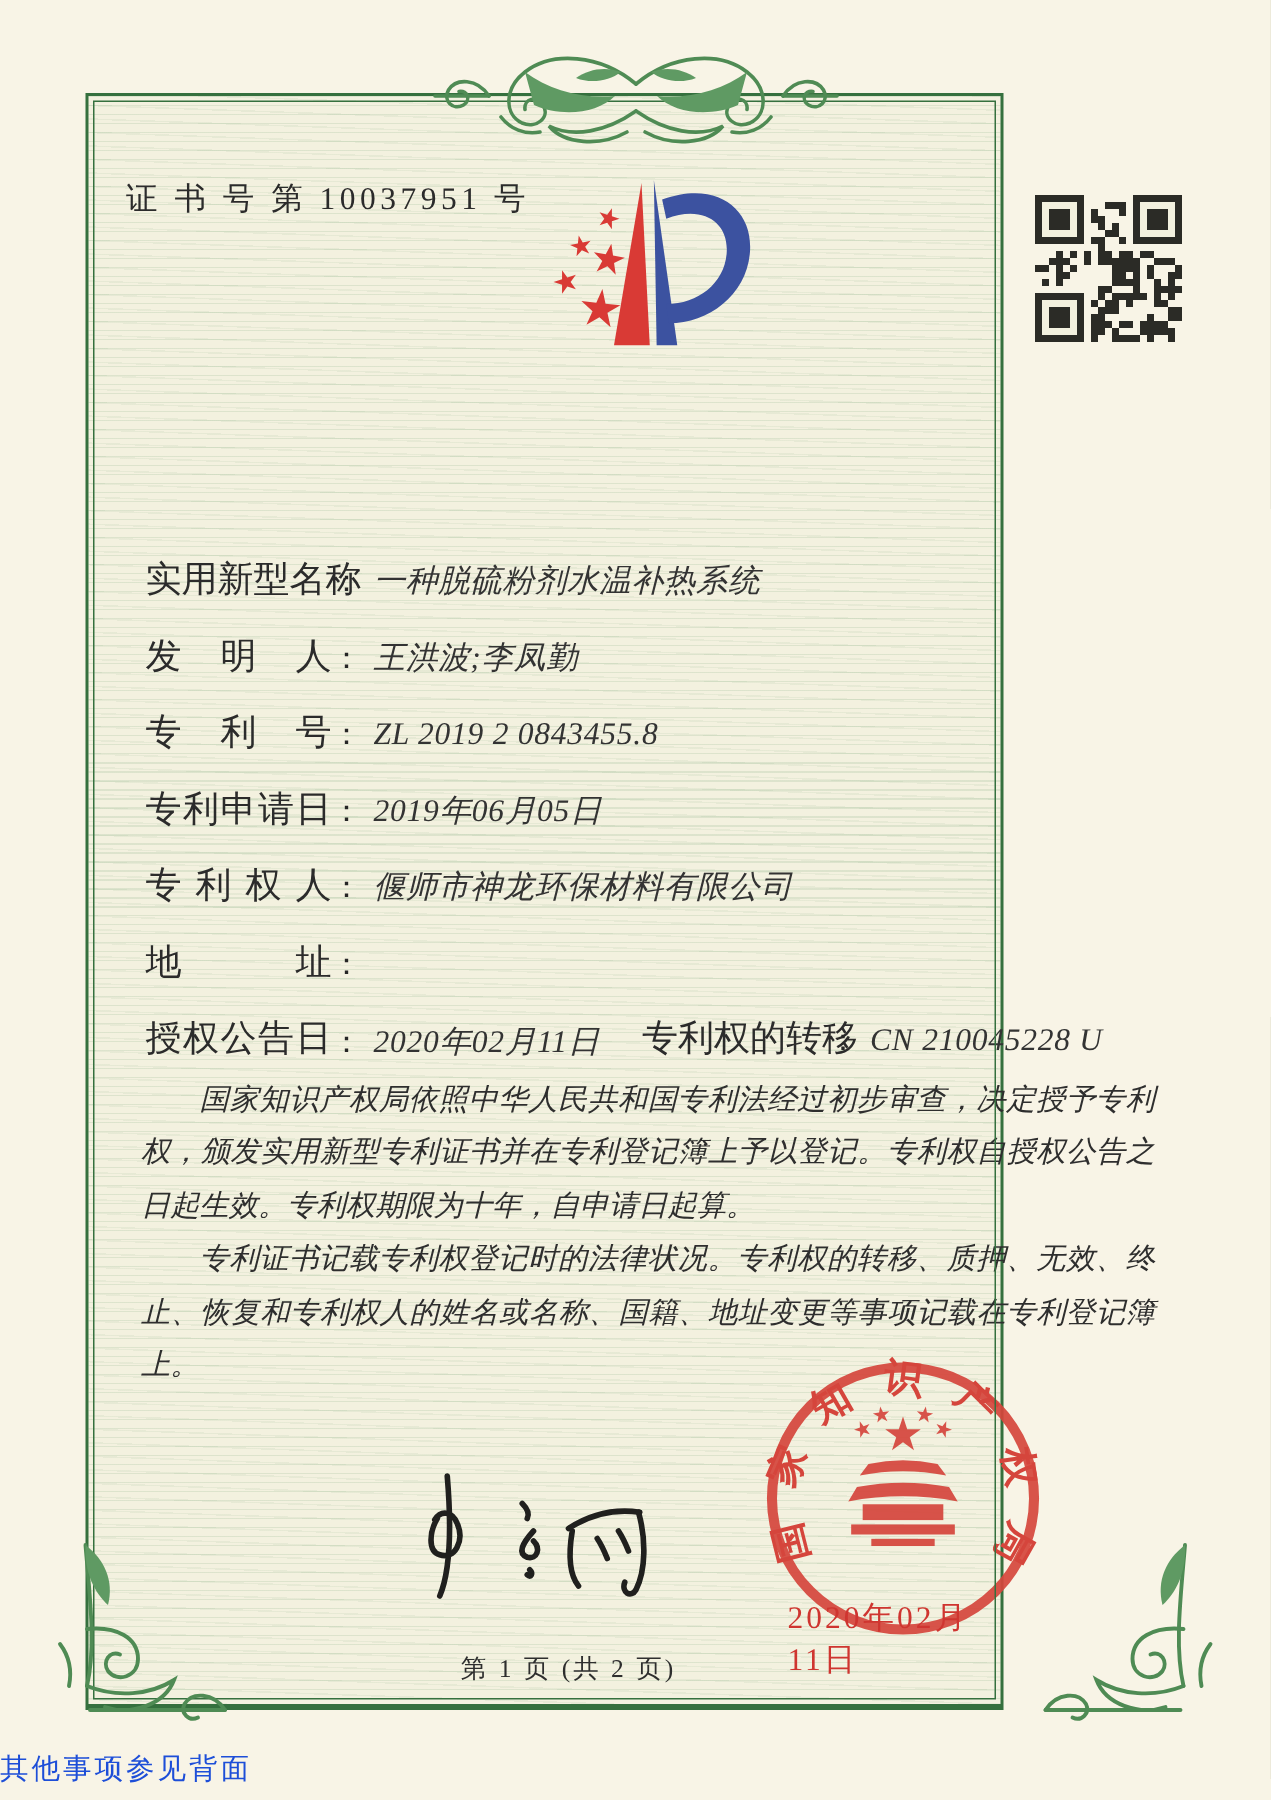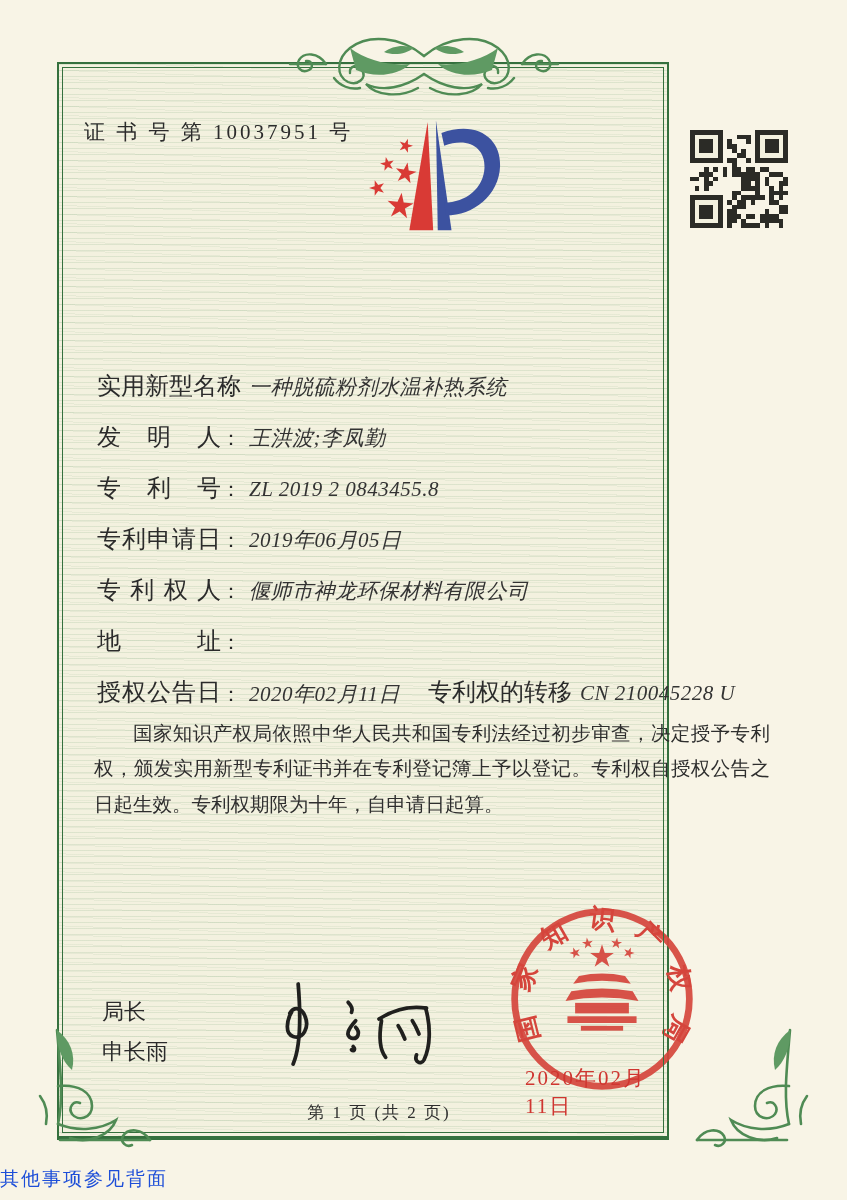--- a/index.html
+++ b/index.html
@@ -38,21 +38,21 @@
   }
   .field-colon { font-size:20px; margin-right:8px; }
   .field-value { font-size:21px; color:#333; letter-spacing:.5px;font-style:italic; }
   .auth-row .group { display:flex; align-items:baseline; }
   .auth-row .group.first { width:331px;align-items:flex-end; }
   
   .body-text {
     position:absolute; left:35px; top:652px; width:676px;
     font-size:19.5px; line-height:1.82; text-align:justify; color:#2e2e2e;
   }
-  .body-text p { text-indent:2em; }
+  .body-text p { text-indent:2em;font-style:italic; }
   
   .officer { position:absolute; left:43px; top:928px; font-size:22px; line-height:40px; color:#2b2b2b; }
   .signature { position:absolute; left:180px; top:905px; width:215px; height:100px; }
   .seal { position:absolute; left:447px; top:839px; width:192px; height:192px; }
   .seal-date { position:absolute; left:466px; top:1000px; font-size:21px; letter-spacing:2px; color:#cf3530; }
   .page-info { position:absolute; bottom:12px; left:16px; width:100%; text-align:center; font-size:17px; letter-spacing:2px; color:#2e2e2e; }
   .back-note { position:absolute; top:1166px; left:0; width:100%; text-align:left; font-size:19px; letter-spacing:2px; color:#1d4ed8; }
   
   .orn { position:absolute; pointer-events:none; }
   .orn-top { left:50%; top:26px; transform:translateX(-50%); width:272px; height:80px; }
@@ -263,26 +263,23 @@
         <span class="group">
           <span class="field-label">专利权的转移</span>
             <span class="field-colon">：</span>
           <span class="field-value">CN 210045228 U</span>
         </span>
       </div>
     </div>
 
     <div class="body-text">
       <p>国家知识产权局依照中华人民共和国专利法经过初步审查，决定授予专利权，颁发实用新型专利证书并在专利登记簿上予以登记。专利权自授权公告之日起生效。专利权期限为十年，自申请日起算。</p>
+      <p>专利证书记载专利权登记时的法律状况。专利权的转移、质押、无效、终止、恢复和专利权人的姓名或名称、国籍、地址变更等事项记载在专利登记簿上。</p>
     </div>
 
-    <div class="officer">
-      <div>局长</div>
-      <div>申长雨</div>
-    </div>
 
     <svg class="signature" viewBox="0 0 220 120" fill="none" stroke="#20201e" stroke-width="4.5" stroke-linecap="round" stroke-linejoin="round">
       <path d="M44,52 C38,62 36,78 46,81 C58,85 66,70 60,56 C56,46 47,45 42,53"></path>
       <path d="M52,18 C54,42 57,88 46,114"></path>
       <path d="M112,40 C116,44 118,48 116,52"></path>
       <path d="M121,62 C112,72 108,80 116,83 C124,85 127,76 121,70"></path>
       <path d="M118,93 C121,96 119,100 116,97"></path>
       <path d="M152,62 C149,80 149,96 157,106"></path>
       <path d="M149,60 C166,49 186,44 206,47"></path>
       <path d="M205,47 C211,68 211,93 203,109 C199,116 191,111 194,103"></path>

